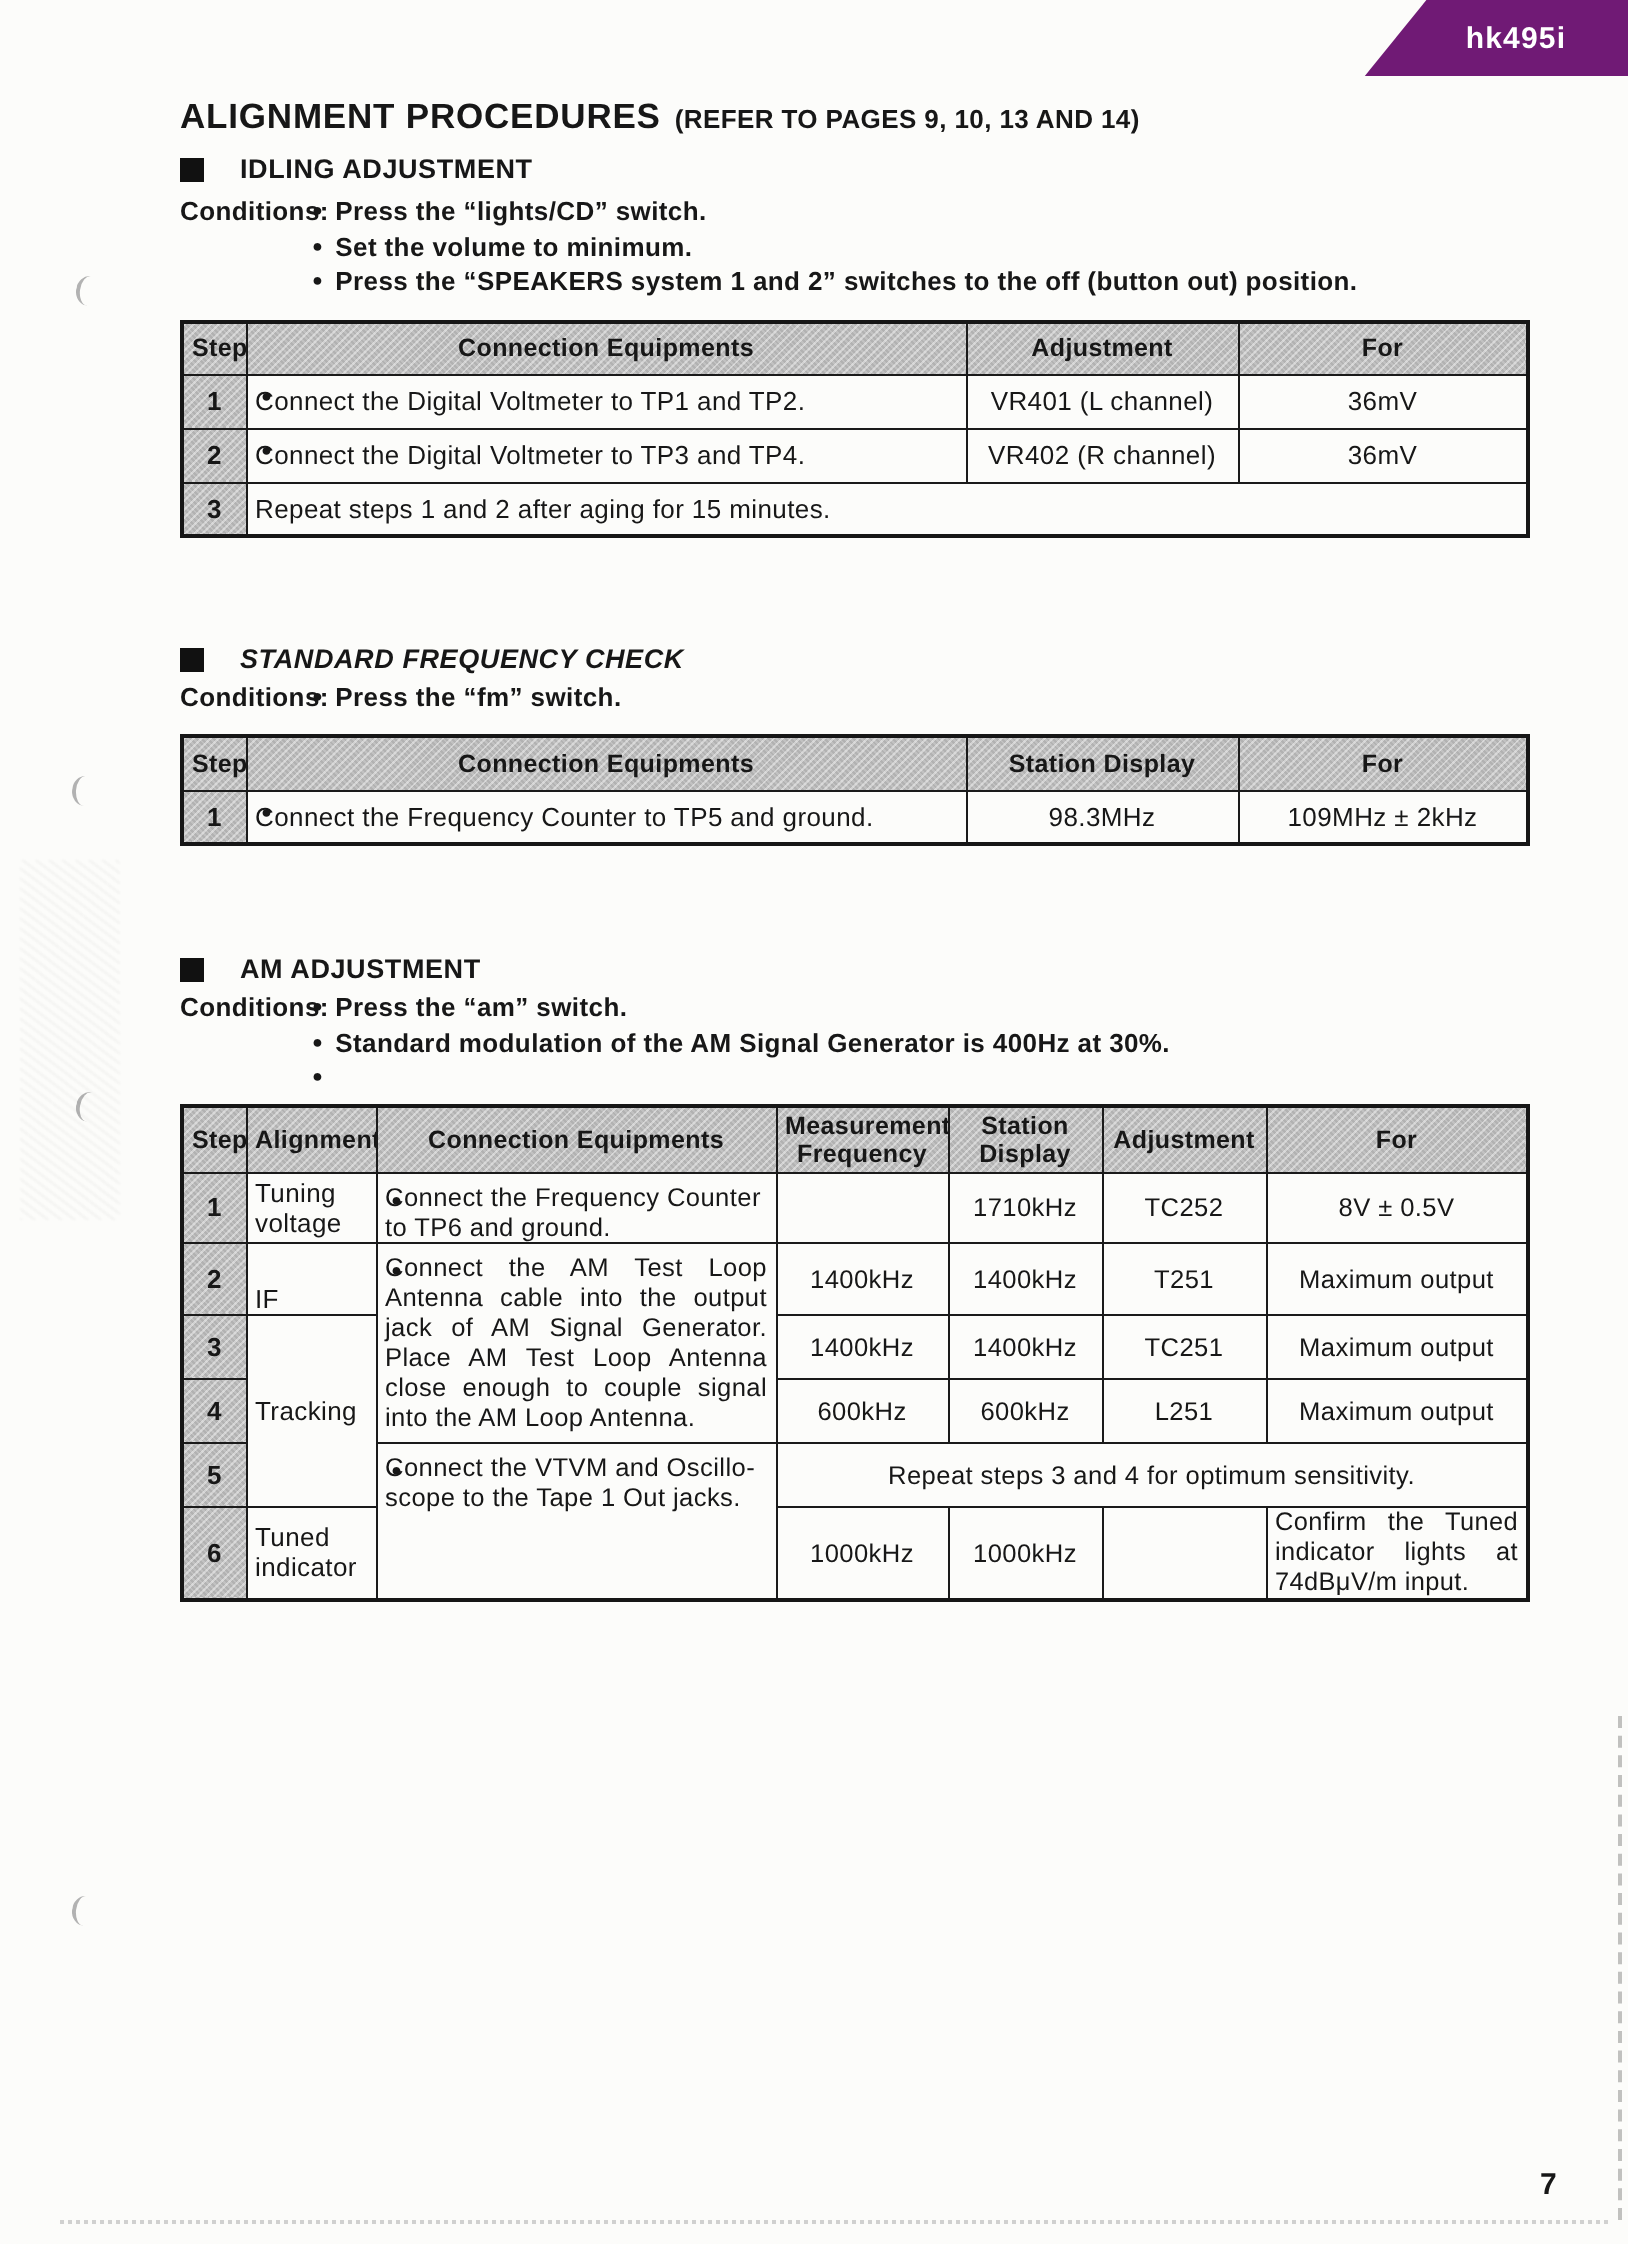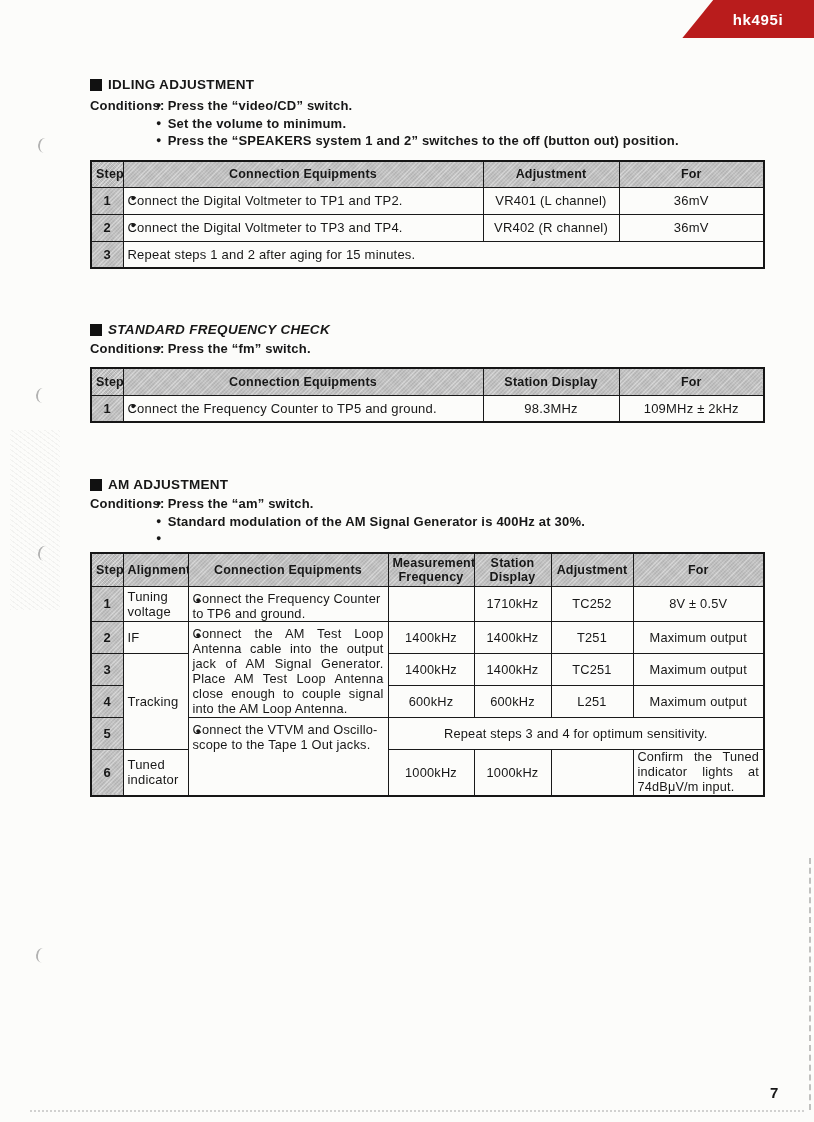--- a/index.html
+++ b/index.html
@@ -5,31 +5,31 @@
   html,body{margin:0;padding:0;background:#e8e8e6;}
   .page{
     position:relative; width:814px; height:1122px; margin:0 auto;
     background:#fcfcfa; overflow:hidden;
     font-family:"Liberation Sans","DejaVu Sans",sans-serif;
     color:#171717; letter-spacing:.2px;
   }
   
   .banner{
     position:absolute; top:0; right:0; width:140px; height:38px;
-    background:#b91c1c;
+    background:#701a75;
     clip-path:polygon(28% 0, 100% 0, 100% 100%, 6% 100%);
     display:flex; align-items:center; justify-content:center;
     padding-left:28px; box-sizing:border-box;
   }
   .banner span{color:#fff; font-weight:bold; font-size:15px; letter-spacing:.6px;}
   
   .doc-title{position:absolute; left:90px; top:48px; white-space:nowrap;}
   .doc-title .main{font-size:17.5px; font-weight:bold; letter-spacing:.4px;}
   .doc-title .sub{font-size:13px; font-weight:bold; margin-left:7px;}
-  .sec-head{position:absolute; left:90px; display:flex; align-items:center; gap:6px;}
+  .sec-head{position:absolute; left:90px; display:flex; align-items:center; gap:18px;}
   .sq{width:12px; height:12px; background:#111; flex:0 0 auto;}
   .sec-head span{font-size:13.5px; font-weight:bold; letter-spacing:.3px;}
   
   .conds{position:absolute; left:90px; font-size:13px;font-weight:bold;}
   .cond-row{display:flex; line-height:17.5px;}
   .cond-label{width:66px; flex:0 0 auto;}
   .cond-indent{padding-left:66px;}
   .blt{font-size:9px; line-height:17.5px; margin-right:6px; flex:0 0 auto;}
   
   table.svc{position:absolute; left:90px; border-collapse:collapse; table-layout:fixed;
@@ -68,31 +68,34 @@
 </style>
 </head>
 <body>
 
 <div class="page">
 
   <div class="banner">
     <span>hk495i</span>
   </div>
 
+  <div class="doc-title">
+    <span class="main">ALIGNMENT PROCEDURES</span><span class="sub">(REFER TO PAGES 9, 10, 13 AND 14)</span>
+  </div>
 
   <div class="sec-head" style="top:77px;">
     <div class="sq"></div>
     <span>IDLING ADJUSTMENT</span>
   </div>
 
   <div class="conds" style="top:97px;">
     <div class="cond-row">
       <span class="cond-label">Conditions:</span>
       <span class="blt">●</span>
-      <span>Press the “video/CD” switch.</span>
+      <span>Press the “lights/CD” switch.</span>
     </div>
     <div class="cond-row cond-indent">
       <span class="blt">●</span>
       <span>Set the volume to minimum.</span>
     </div>
     <div class="cond-row cond-indent">
       <span class="blt">●</span>
       <span>Press the “SPEAKERS system 1 and 2” switches to the off (button out) position.</span>
     </div>
   </div>
@@ -210,21 +213,21 @@
       <td class="stepcell">1</td>
       <td class="alg">Tuning voltage</td>
       <td class="conn vtop"><span class="blt2">●</span><span>Connect the Frequency Counter to TP6 and ground.</span></td>
       <td class="ctr"></td>
       <td class="ctr">1710kHz</td>
       <td class="ctr">TC252</td>
       <td class="ctr">8V ± 0.5V</td>
     </tr>
     <tr style="height:32px">
       <td class="stepcell">2</td>
-      <td class="alg" style="vertical-align:top; padding-top:8px;">IF</td>
+      <td class="alg" style="vertical-align:top; padding-top:20px;">IF</td>
       <td class="conn vtop just" rowspan="3"><span class="blt2">●</span><span>Connect the AM Test Loop Antenna cable into the output jack of AM Signal Generator. Place AM Test Loop Antenna close enough to couple signal into the AM Loop Antenna.</span></td>
       <td class="ctr">1400kHz</td>
       <td class="ctr">1400kHz</td>
       <td class="ctr">T251</td>
       <td class="ctr">Maximum output</td>
     </tr>
     <tr style="height:32px">
       <td class="stepcell">3</td>
       <td class="alg" rowspan="3">Tracking</td>
       <td class="ctr">1400kHz</td>

